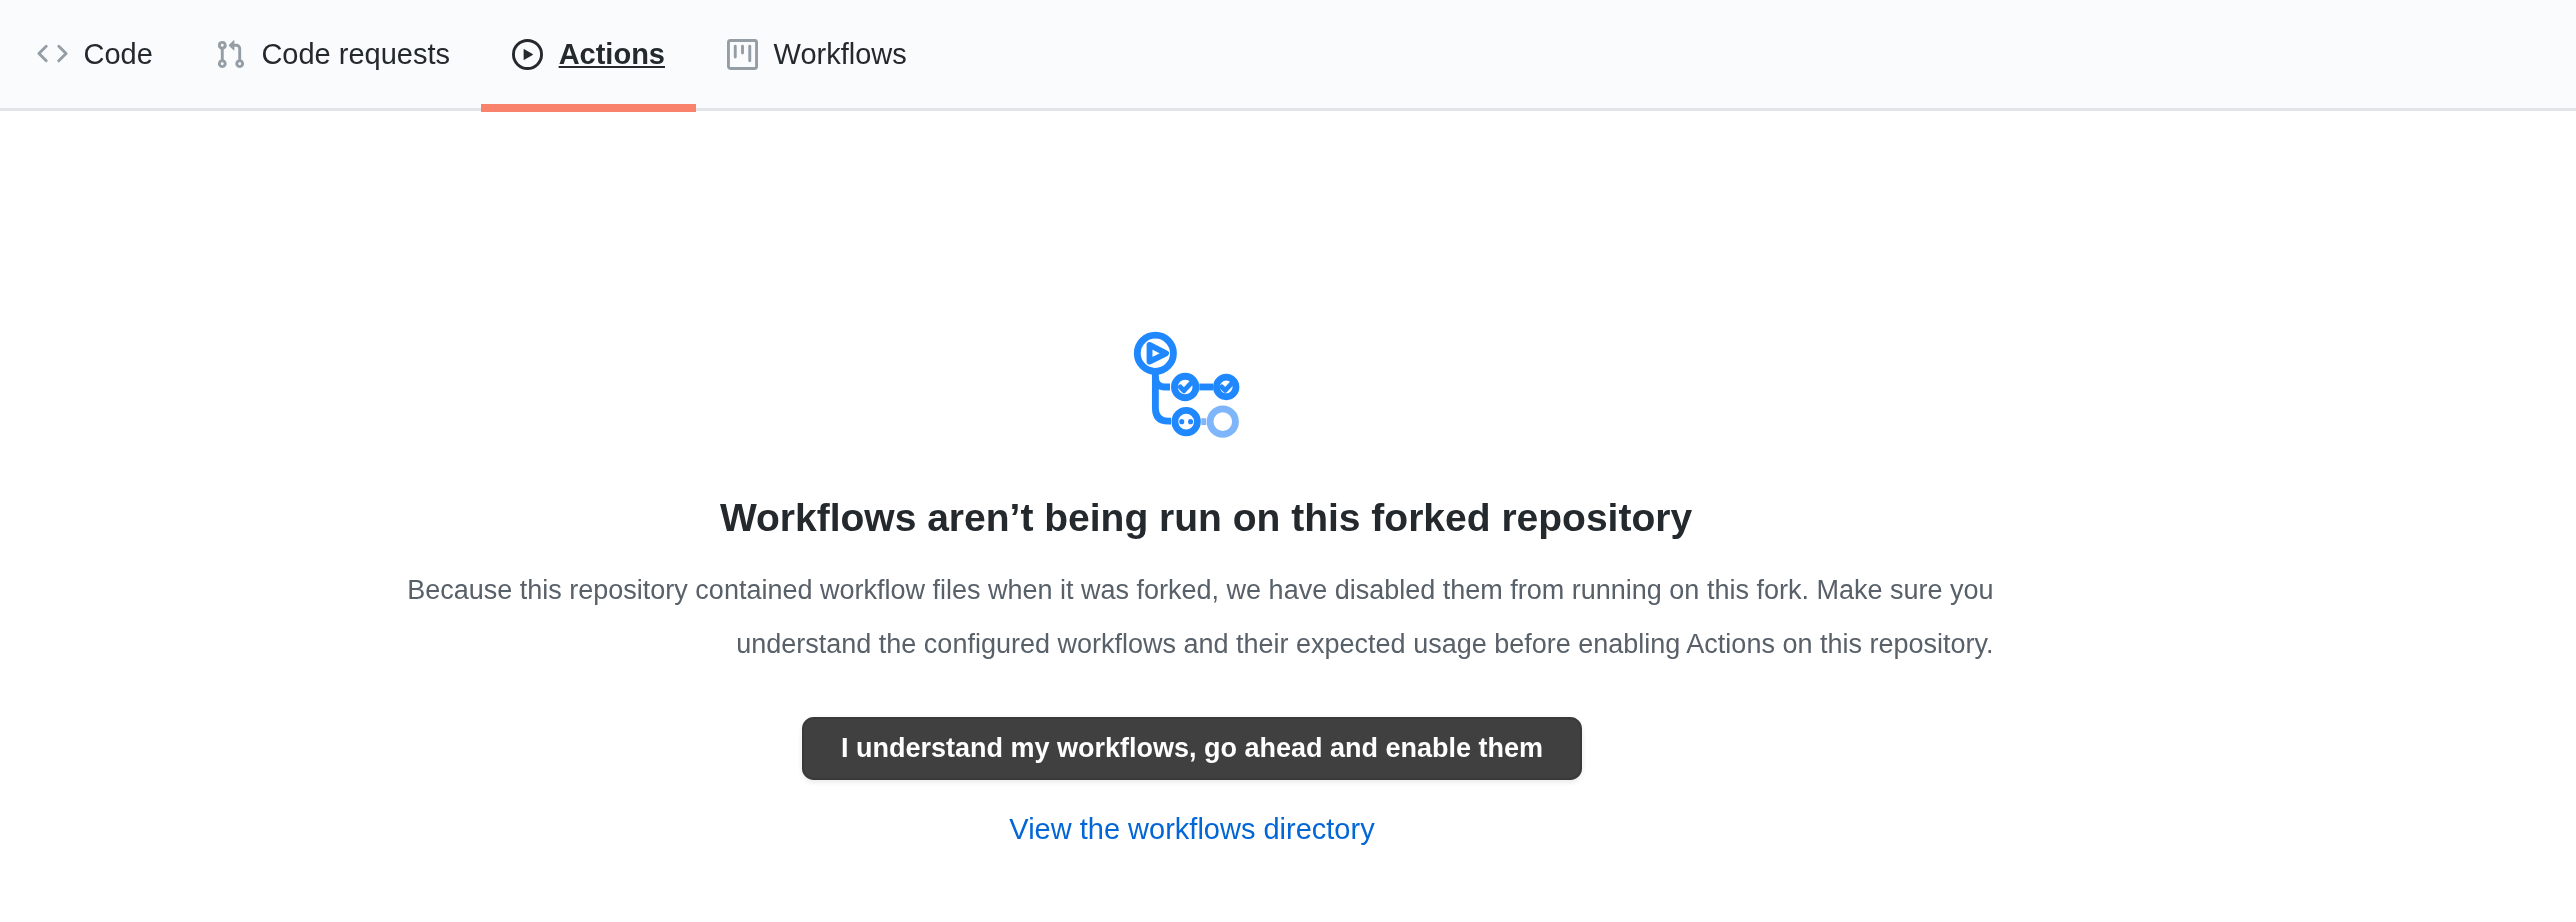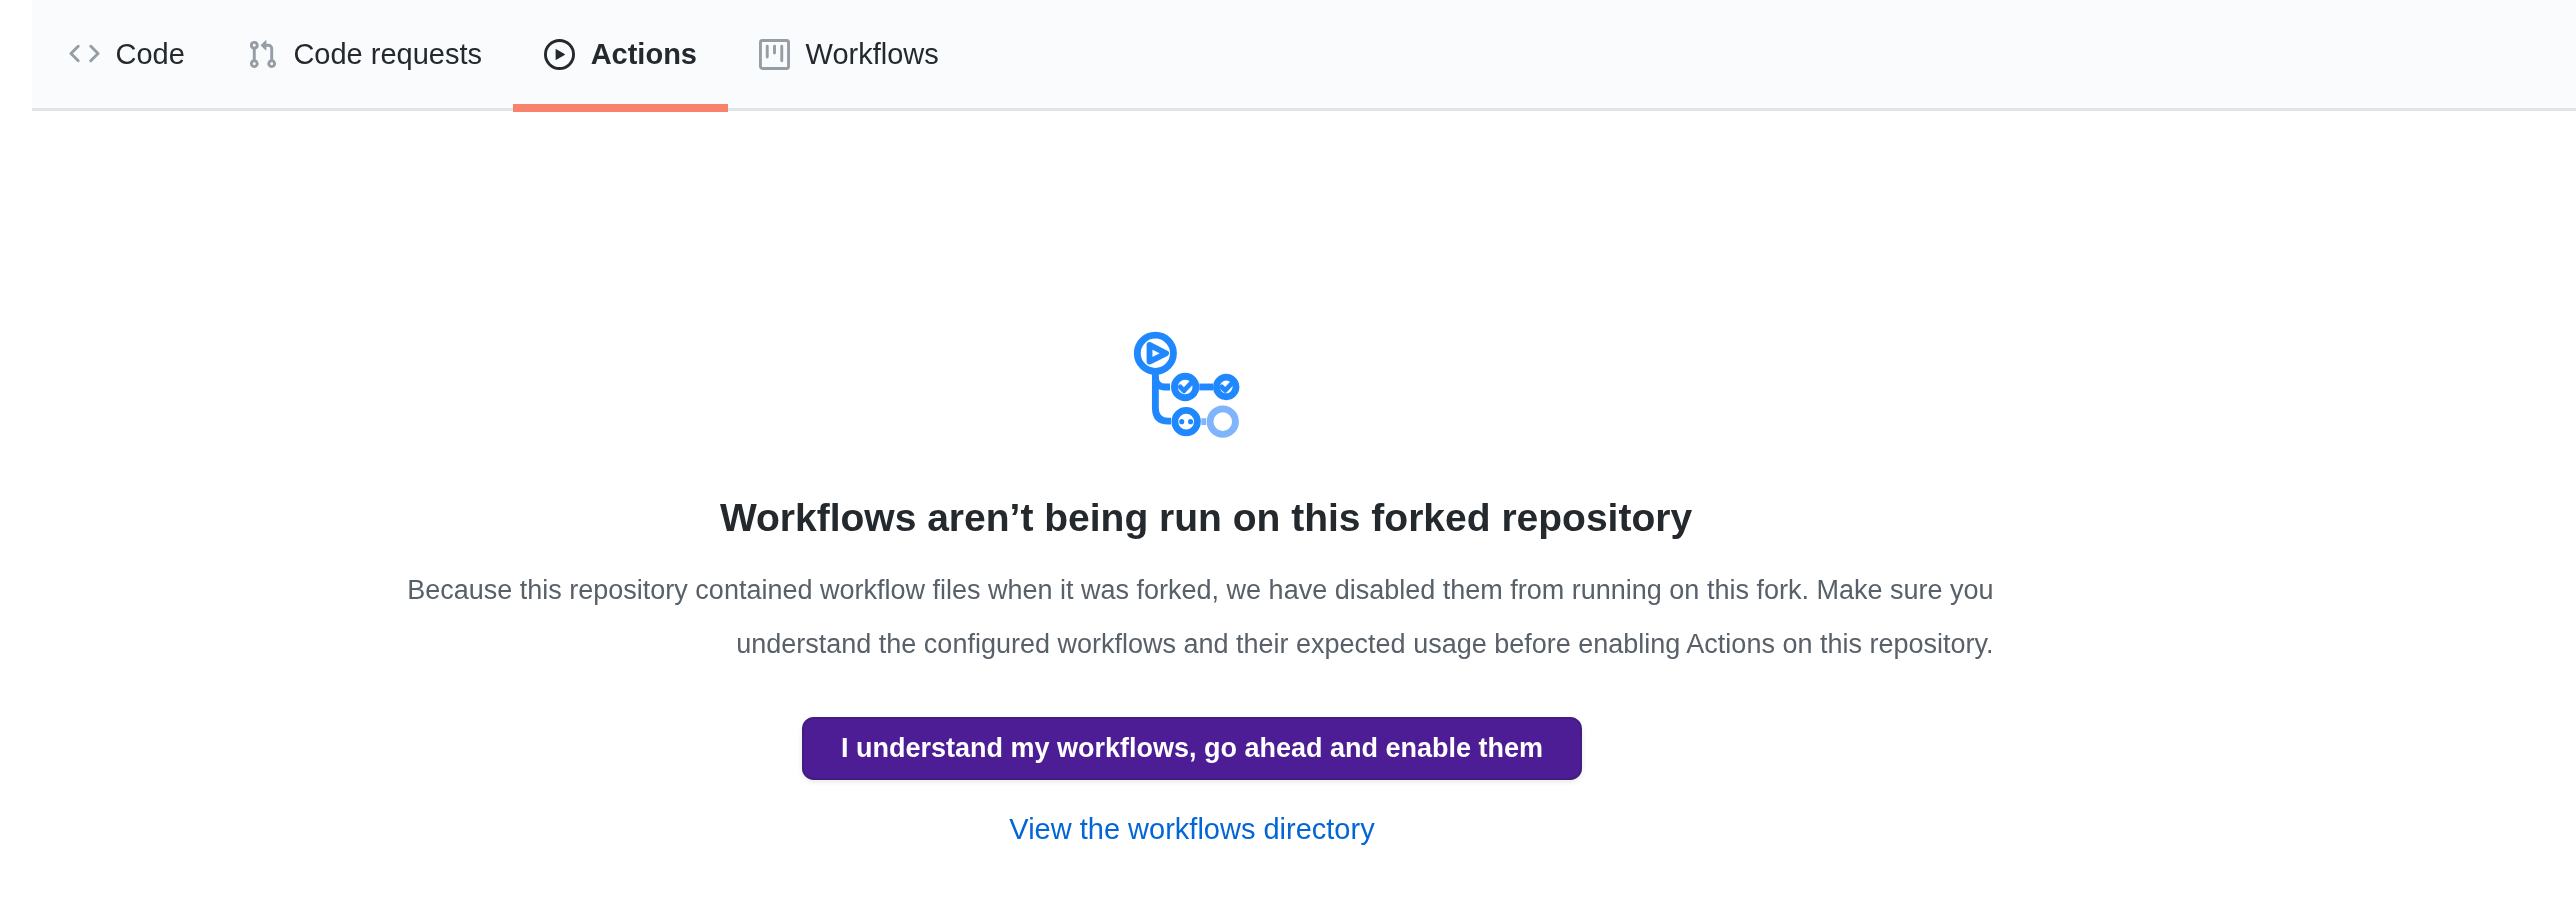--- a/index.html
+++ b/index.html
@@ -17,41 +17,41 @@
 
   
   .topnav {
     height: 111px;
     box-sizing: border-box;
     background: #fafbfc;
     border-bottom: 3.9px solid #e1e4e8;
     display: flex;
     align-items: stretch;
     padding-left: 5.9px;
-    margin-left: 32px;
   }
   .tab {
     position: relative;
     display: flex;
     align-items: center;
     padding: 0 31px;
     font-size: 29px;
     color: #24292e;
     cursor: pointer;
     white-space: nowrap;
   }
   .tab .octicon {
     width: 31px;
     height: 31px;
     margin-right: 15.6px;
     color: #959da5;
     flex: none;
   }
   .tab.active {
     font-weight: 700;
+    text-decoration: underline;
   }
   .tab.active .octicon {
     color: #24292e;
   }
   .tab.active::after {
     content: "";
     position: absolute;
     left: 0;
     right: 0;
     bottom: -3.9px;
@@ -91,21 +91,21 @@
     align-items: center;
     justify-content: center;
     margin-top: 46px;
     height: 63px;
     padding: 0 37px;
     box-sizing: border-box;
     font-family: "Liberation Sans", sans-serif;
     font-size: 27px;
     font-weight: 700;
     color: #ffffff;
-    background: #4c1d95;
+    background: #404040;
     border: 2px solid rgba(27, 31, 35, 0.2);
     border-radius: 11.7px;
     box-shadow: 0 2px 4.9px rgba(27, 31, 35, 0.1);
     cursor: pointer;
   }
   .link-row {
     margin-top: 33px;
   }
   .workflows-link {
     font-size: 29px;

